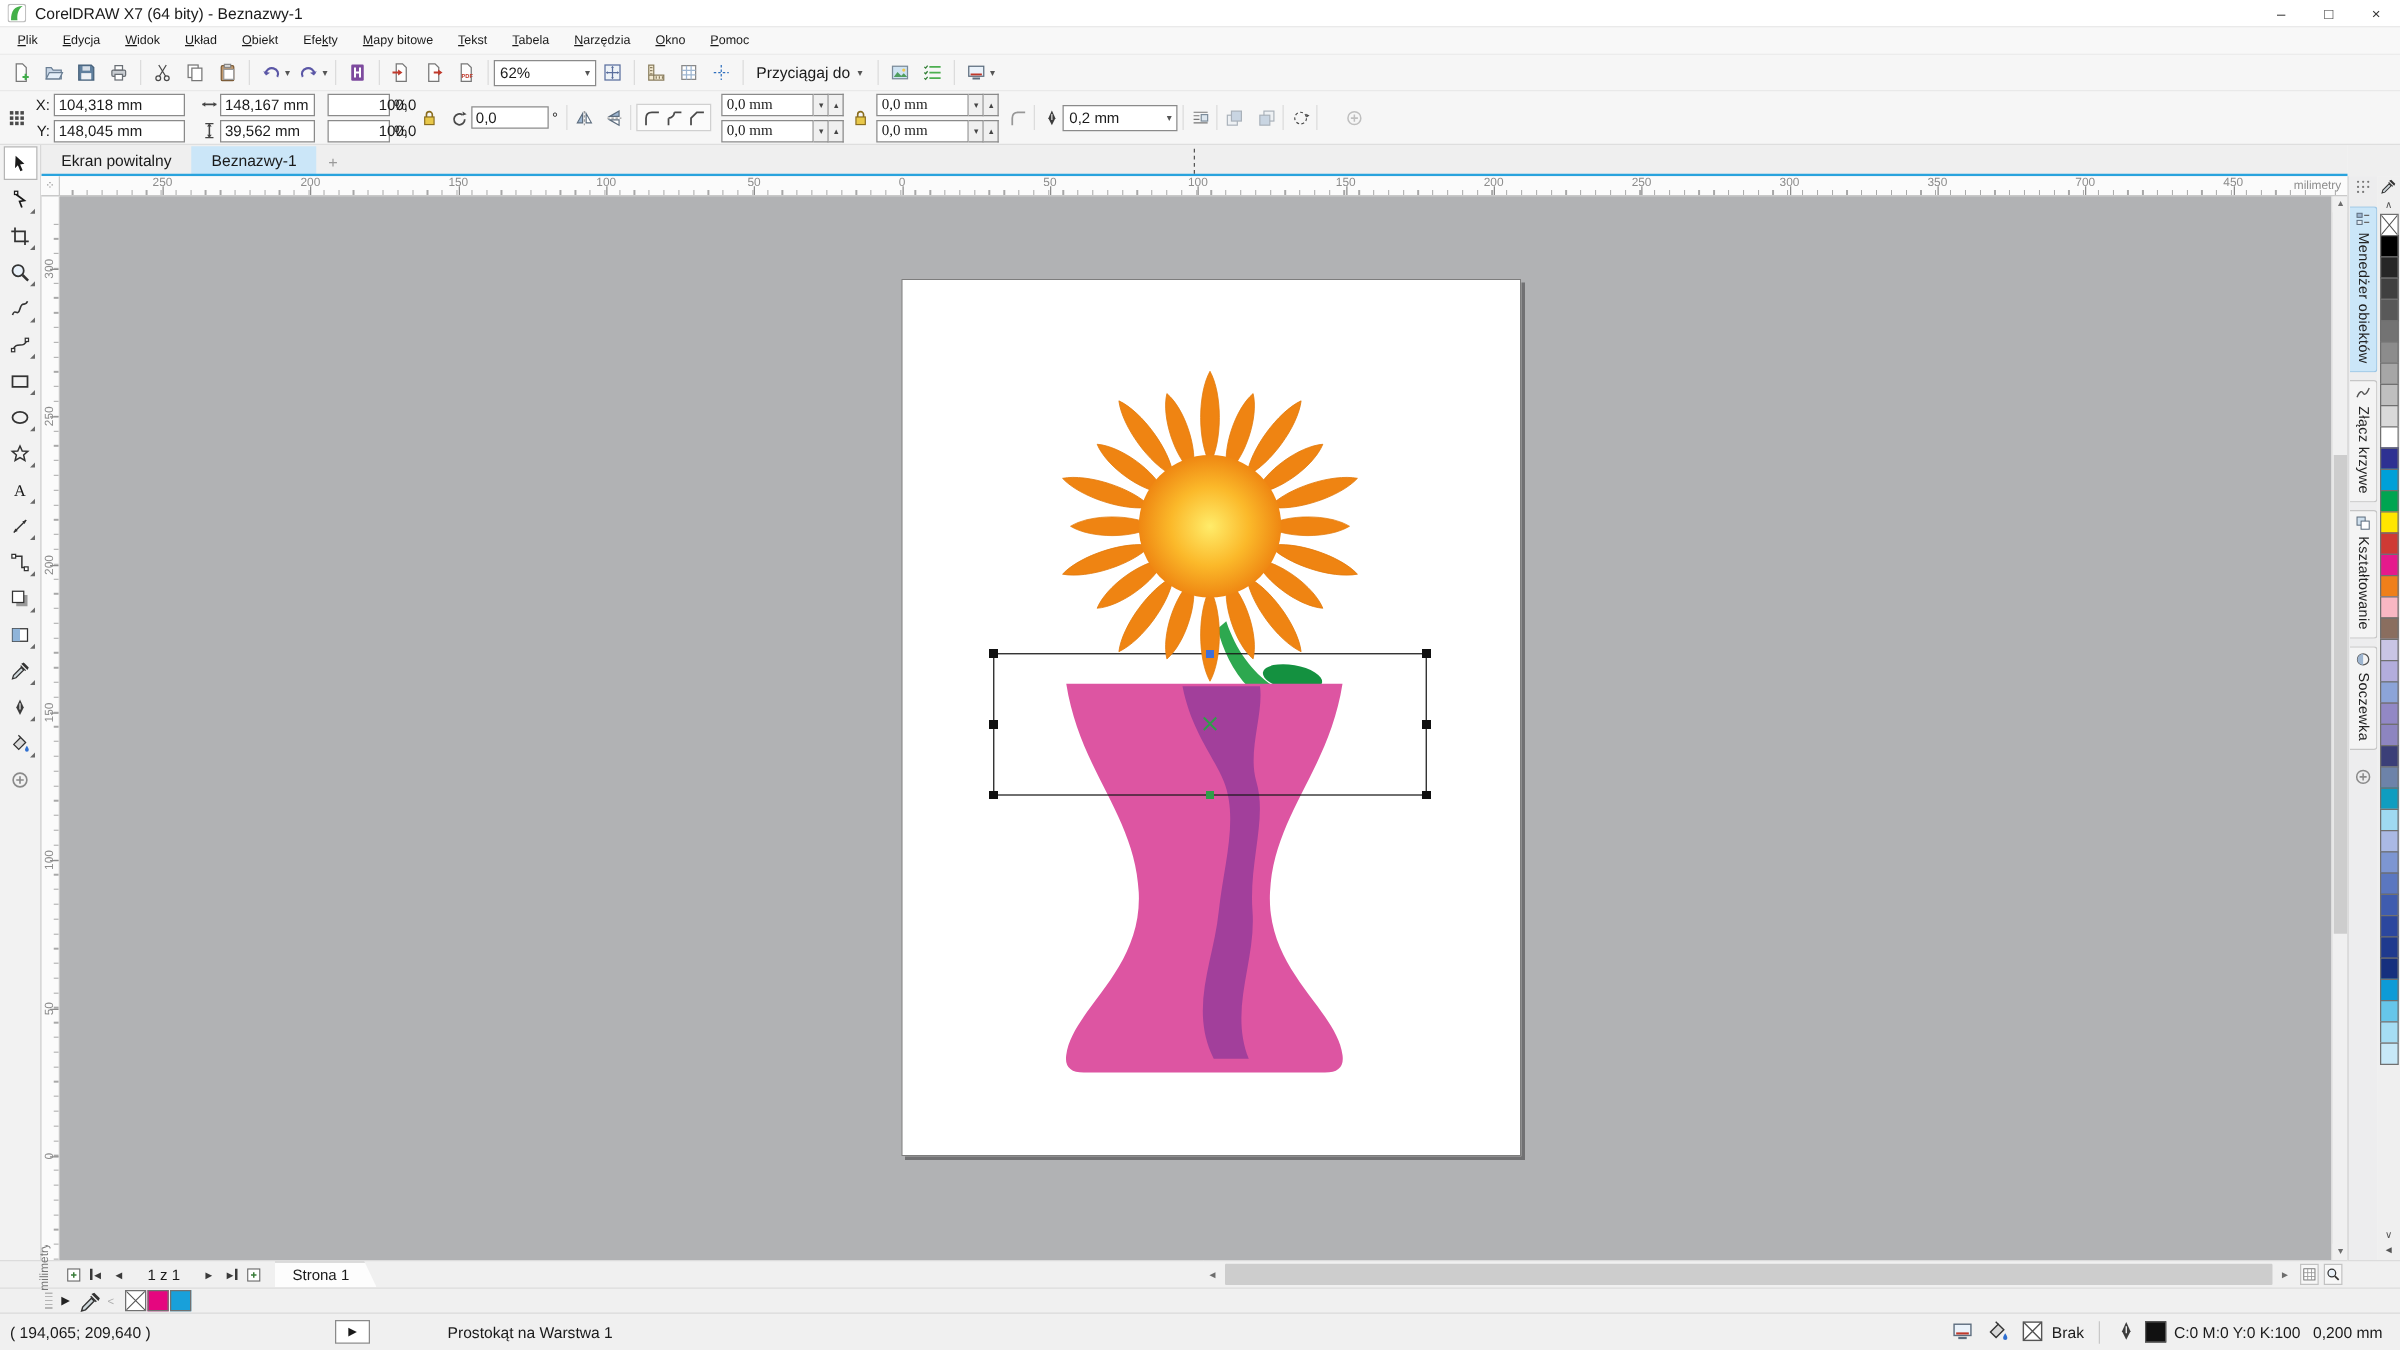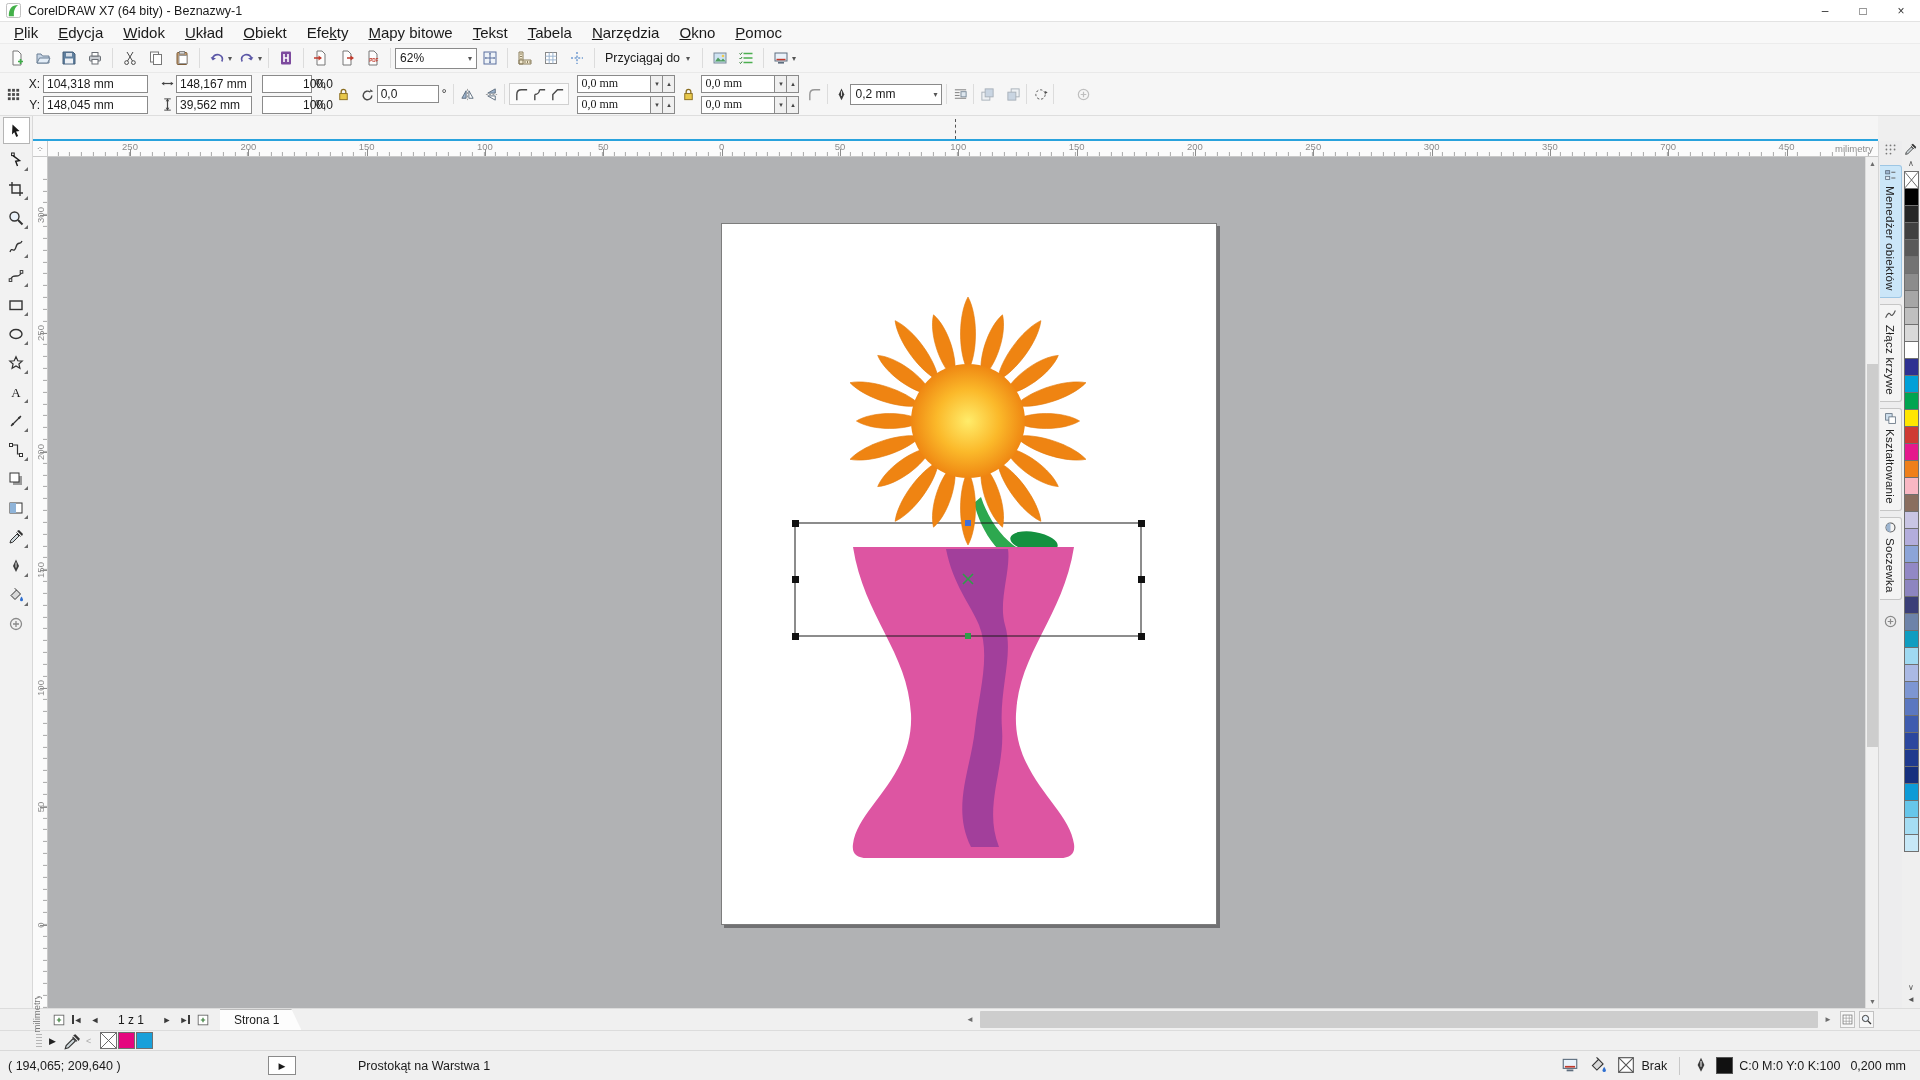--- a/index.html
+++ b/index.html
@@ -8,21 +8,21 @@
        font-family:"Liberation Sans","DejaVu Sans",sans-serif;font-size:12px;color:#1a1a1a;
        overflow:hidden;cursor:default;-webkit-user-select:none;user-select:none;}
   
   #titlebar{position:absolute;left:0;top:0;width:1920px;height:22px;background:#ffffff;border-bottom:1px solid #e3e3e3;display:flex;align-items:center;}
   #appicon{width:15px;height:15px;margin:0 7px 0 6px;}
   #title{font-size:12.5px;}
   #winbtns{margin-left:auto;display:flex;height:100%;}
   .winbtn{width:38px;height:100%;display:flex;align-items:center;justify-content:center;font-size:12px;color:#333;}
   
   #menubar{position:absolute;left:0;top:22px;width:1920px;height:21px;background:#f8f8f8;display:flex;align-items:center;padding-left:4px;}
-  .menu-item{padding:2px 10px;font-size:15px;}
+  .menu-item{padding:2px 10px;font-size:10px;}
   .menu-item u{text-decoration:underline;}
   
   #toolbar{position:absolute;left:0;top:43px;width:1920px;height:29px;background:#f6f6f6;border-top:1px solid #ececec;display:flex;align-items:center;padding-left:4px;}
   .tbtn{width:26px;height:24px;display:flex;align-items:center;justify-content:center;border:1px solid transparent;border-radius:2px;}
   .tbtn svg{width:16px;height:16px;}
   .sep{width:1px;height:20px;background:#dcdcdc;margin:0 4px;}
   .drop{font-size:8px;color:#555;margin:0 2px 0 -2px;}
   .combo{height:21px;background:#fff;border:1px solid #8a8a8a;display:flex;align-items:center;padding:0 4px;font-size:12px;gap:23px;}
   .combo .carr{margin-left:auto;font-size:8px;color:#555;padding-left:6px;}
   .textbtn{display:flex;align-items:center;padding:2px 6px;font-size:12.5px;}
@@ -487,20 +487,25 @@
       </span>
     <span class="sep"></span>
     <span class="picon" style="opacity:.5;margin-left:16px;">
         <svg viewBox="0 0 16 16" xmlns="http://www.w3.org/2000/svg">
           <circle cx="8" cy="8" r="5.5" fill="none" stroke="#8a8a8a" stroke-width="1.3"></circle>
           <path d="M8 5v6M5 8h6" stroke="#8a8a8a" stroke-width="1.3"></path>
         </svg>
       </span>
   </div>
 
+  <div id="tabrow">
+    <div class="doctab">Ekran powitalny</div>
+    <div class="doctab active">Beznazwy-1</div>
+    <div id="newtab">+</div>
+  </div>
   <div id="tabrow-rightfill"></div>
   <div id="tabline"></div>
   <div id="dragmark"></div>
 
   <div id="toolbox">
       <div class="tool active">
         <svg viewBox="0 0 16 16" xmlns="http://www.w3.org/2000/svg">
           <path d="M4.5 1.5l7 6.5-3.4.5 2 4.6-1.8.8-2-4.7-2.3 2.3z" fill="#1a1a1a"></path>
         </svg>
       </div>

